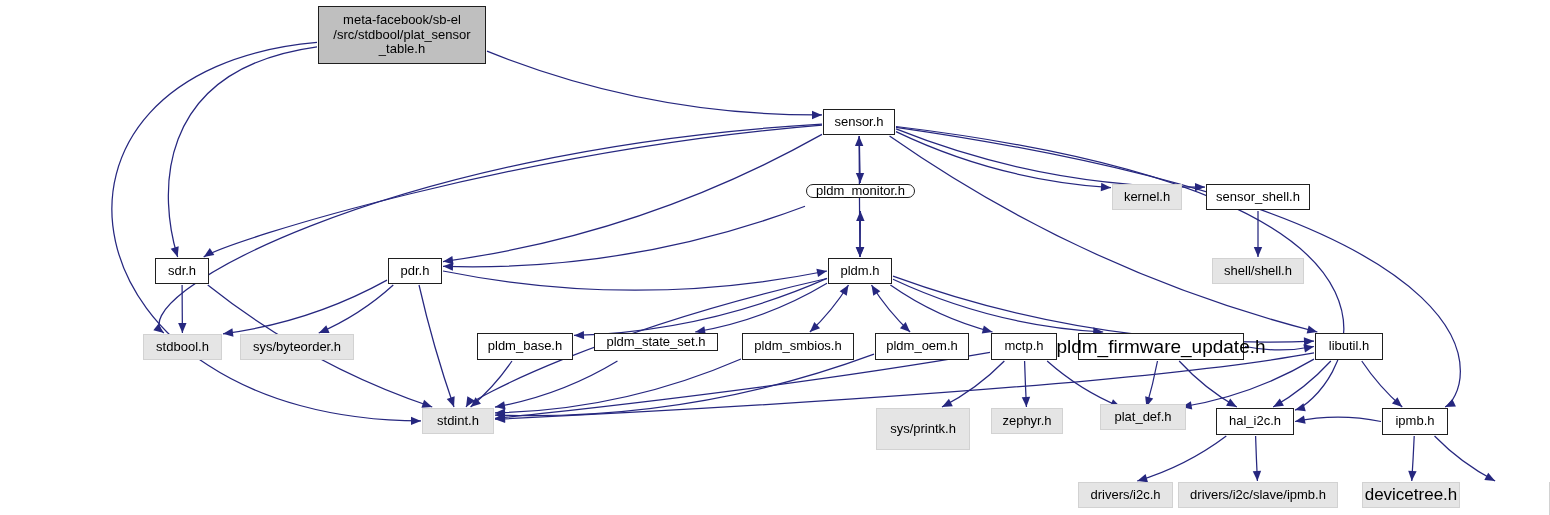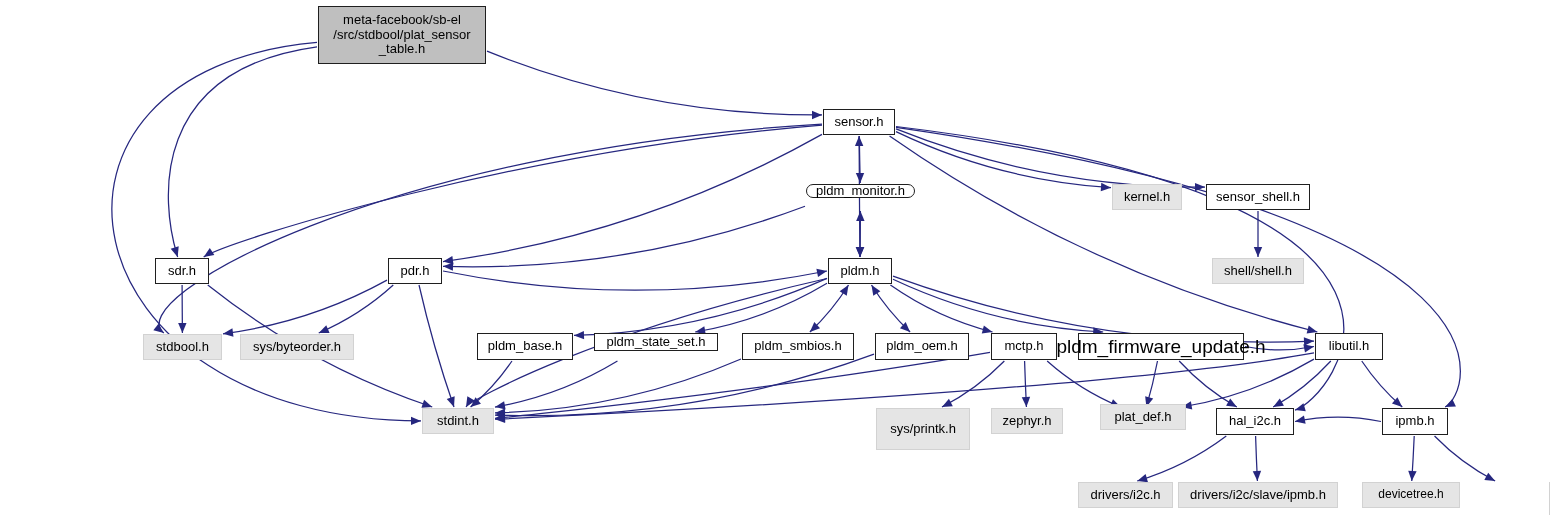--- a/index.html
+++ b/index.html
@@ -147,16 +147,16 @@
       <div class="node dark" style="left: 1078px; top: 333px; width: 166px; height: 27px; font-size: 19px;"><span>pldm_firmware_update.h</span></div>
       <div class="node dark" style="left: 1315px; top: 333px; width: 68px; height: 27px; font-size: 13px;"><span>libutil.h</span></div>
       <div class="node light" style="left: 422px; top: 408px; width: 72px; height: 26px; font-size: 13px;"><span>stdint.h</span></div>
       <div class="node light" style="left: 876px; top: 408px; width: 94px; height: 42px; font-size: 13px;"><span>sys/printk.h</span></div>
       <div class="node light" style="left: 991px; top: 408px; width: 72px; height: 26px; font-size: 13px;"><span>zephyr.h</span></div>
       <div class="node light" style="left: 1100px; top: 404px; width: 86px; height: 26px; font-size: 13px;"><span>plat_def.h</span></div>
       <div class="node dark" style="left: 1216px; top: 408px; width: 78px; height: 27px; font-size: 13px;"><span>hal_i2c.h</span></div>
       <div class="node dark" style="left: 1382px; top: 408px; width: 66px; height: 27px; font-size: 13px;"><span>ipmb.h</span></div>
       <div class="node light" style="left: 1062px; top: 482px; width: 95px; height: 26px; font-size: 13px; margin-left: 16px;"><span>drivers/i2c.h</span></div>
       <div class="node light" style="left: 1178px; top: 482px; width: 160px; height: 26px; font-size: 13px;"><span>drivers/i2c/slave/ipmb.h</span></div>
-      <div class="node light" style="left: 1362px; top: 482px; width: 98px; height: 26px; font-size: 12px;"><span>devicetree.h</span></div>
+      <div class="node light" style="left: 1362px; top: 482px; width: 98px; height: 26px; font-size: 17px;"><span>devicetree.h</span></div>
       <div class="node light" style="left: 1549px; top: 482px; width: 62px; height: 38px; font-size: 13px;"><span>stdio.h</span></div>
     </div>
 </div>
 
 </body></html>

